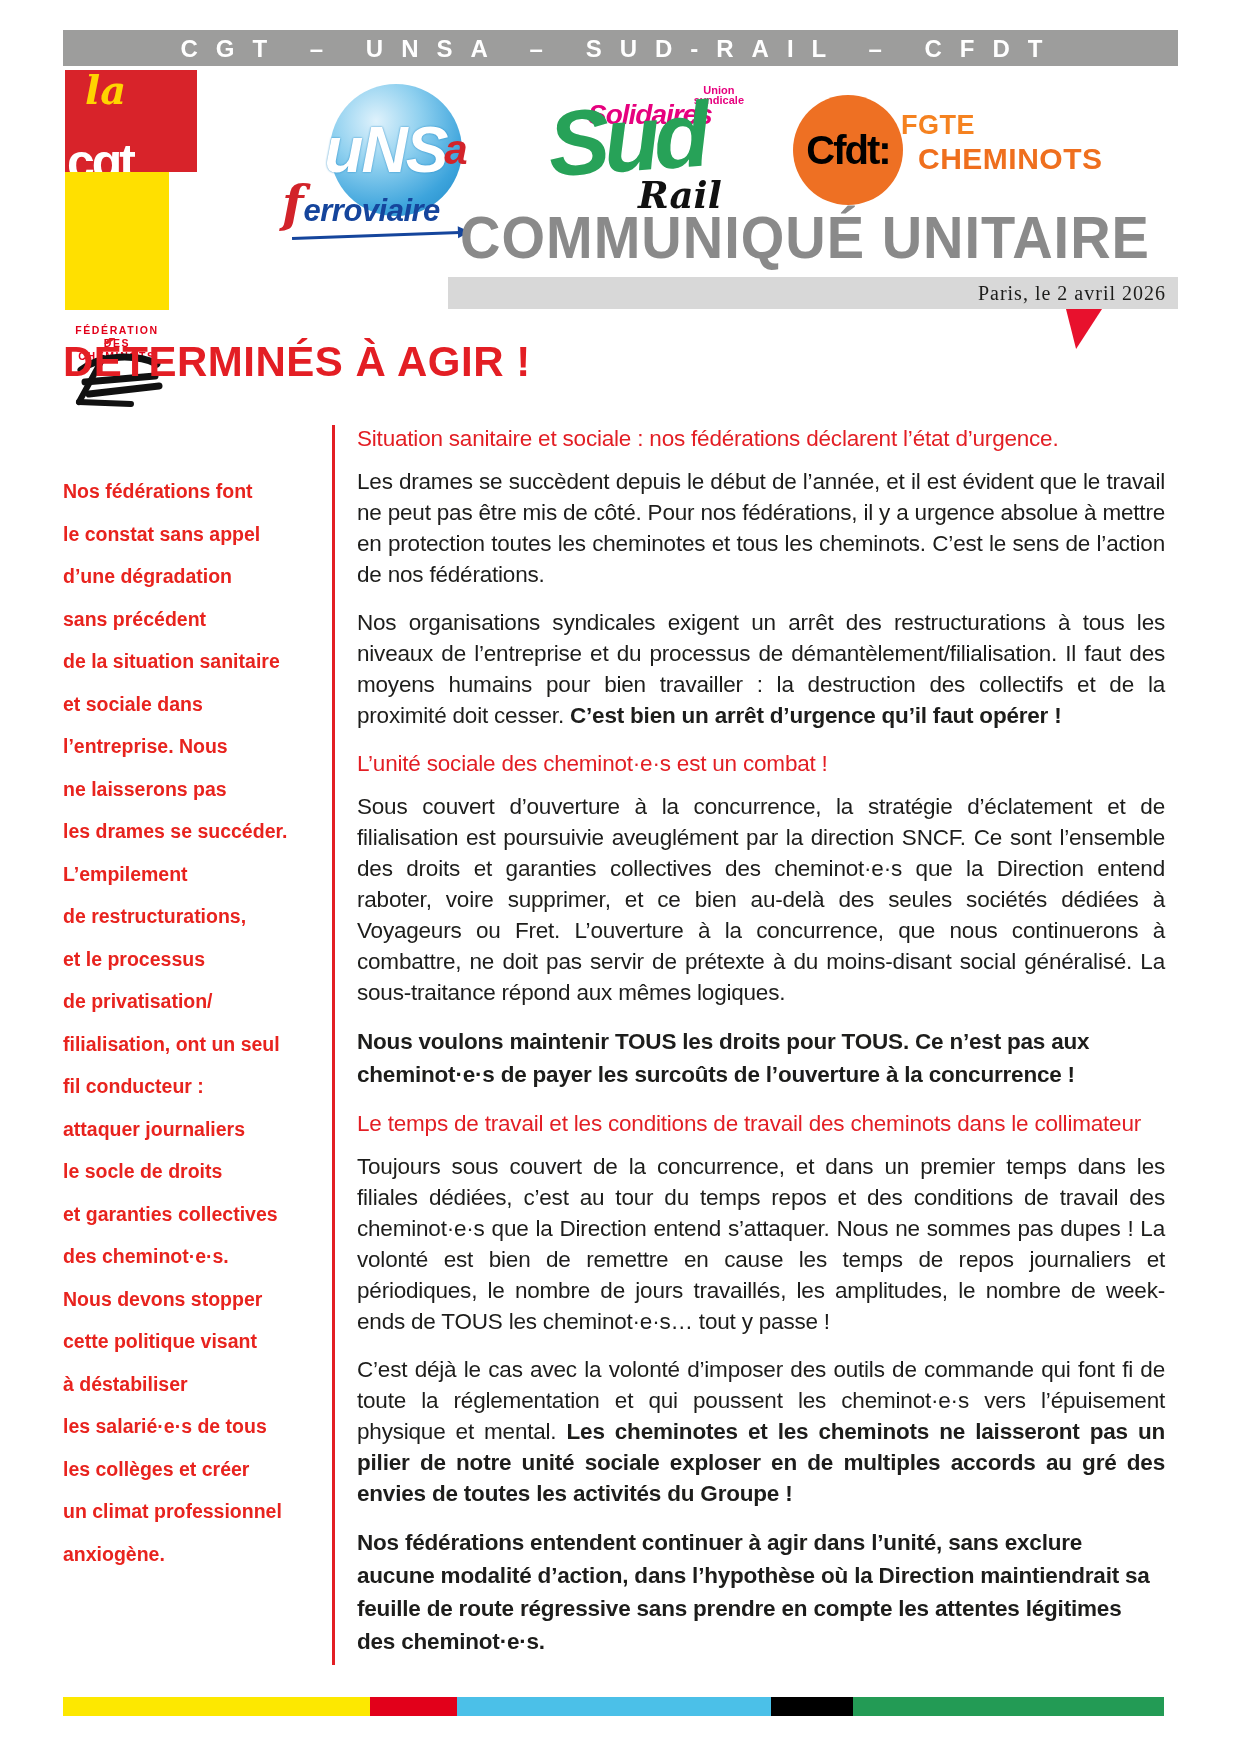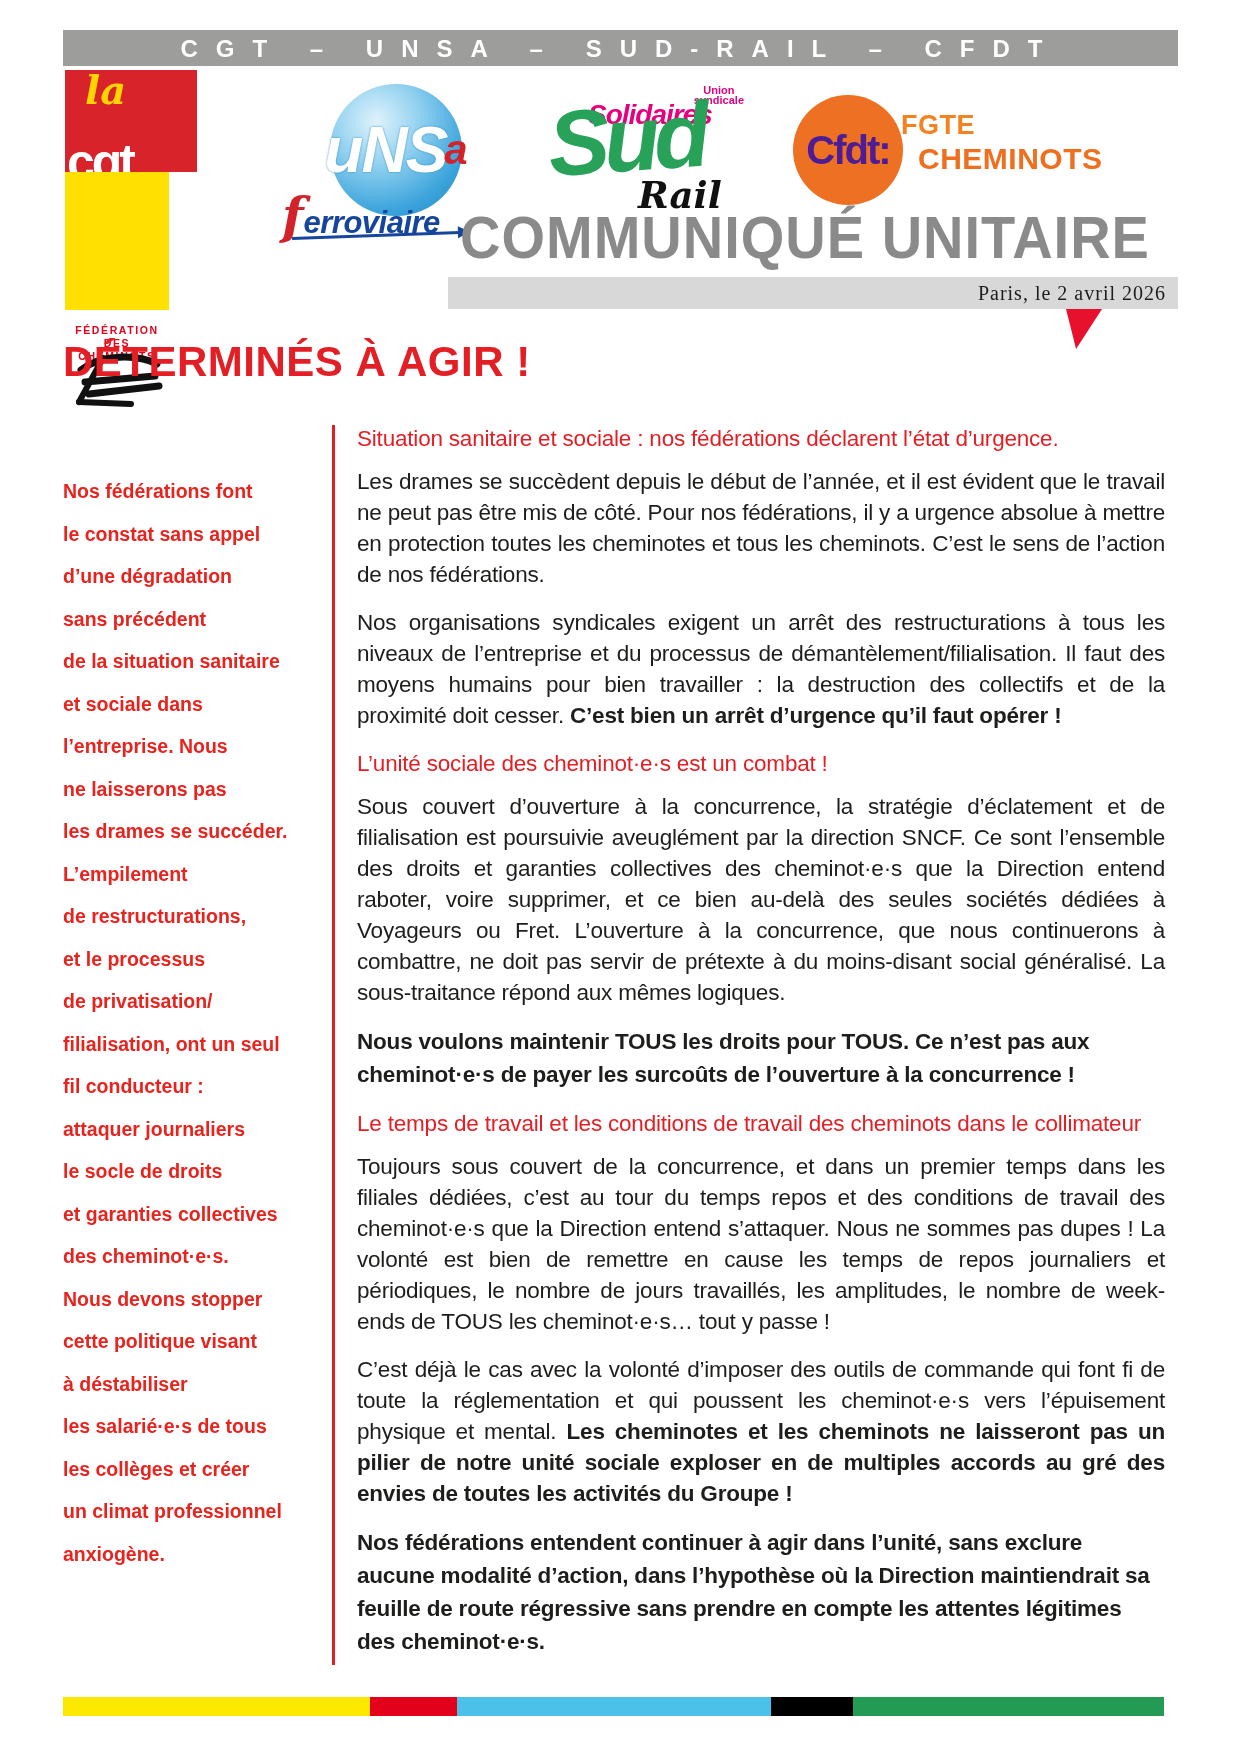--- a/index.html
+++ b/index.html
@@ -35,21 +35,21 @@
   
   .unsa-logo { position:absolute; left:282px; top:78px; width:210px; height:160px; }
   .unsa-circle {
     position:absolute; left:48px; top:6px; width:132px; height:132px; border-radius:50%;
     background:radial-gradient(circle at 35% 28%, #dff2fc 0%, #8fd0ef 35%, #3da4dc 70%, #1b85c4 100%);
     display:flex; align-items:center; justify-content:center;
   }
   .unsa-main { color:#fff; font-weight:bold; font-style:italic; font-size:64px; letter-spacing:-2px;
     text-shadow:0 0 2px #1b85c4; }
   .unsa-a { color:#d2232a; font-weight:bold; font-style:italic; font-size:42px; margin-left:-2px; }
-  .unsa-ferro { position:absolute; left:0px; top:108px; white-space:nowrap; }
+  .unsa-ferro { position:absolute; left:0px; top:96px; white-space:nowrap; }
   .unsa-f { color:#d2232a; font-style:italic; font-weight:bold; font-size:50px; font-family:"DejaVu Serif", serif; }
   .unsa-rest { color:var(--unsa-dark); font-style:italic; font-weight:bold; font-size:31px; letter-spacing:-0.5px; }
   .unsa-arrow { position:absolute; left:10px; top:156px; width:168px; height:3px; background:var(--unsa-dark); transform:rotate(-2deg); }
   .unsa-arrow::after {
     content:""; position:absolute; right:-10px; top:-5px;
     border-left:12px solid var(--unsa-dark); border-top:6px solid transparent; border-bottom:6px solid transparent;
   }
   
   .sud-logo { position:absolute; left:552px; top:85px; width:200px; height:135px; }
   .sud-union {
@@ -68,21 +68,21 @@
   .sud-rail-word {
     position:absolute; left:86px; top:88px; color:#111;
     font-family:"DejaVu Serif", serif; font-style:italic; font-weight:bold; font-size:37px;
   }
   
   .cfdt-logo { position:absolute; left:793px; top:92px; width:320px; height:115px; }
   .cfdt-circle {
     position:absolute; left:0; top:3px; width:110px; height:110px; border-radius:50%;
     background:var(--cfdt-orange); display:flex; align-items:center; justify-content:center;
   }
-  .cfdt-word { color:#4c1d95; font-weight:bold; font-size:40px; letter-spacing:-2px; }
+  .cfdt-word { color:#000000; font-weight:bold; font-size:40px; letter-spacing:-2px; }
   .cfdt-fgte { position:absolute; left:108px; top:18px; color:#f58220; font-weight:bold; font-size:27px; letter-spacing:0.5px; }
   .cfdt-cheminots { position:absolute; left:125px; top:50px; color:#ef6f1e; font-weight:bold; font-size:30px; letter-spacing:0.5px; }
   
   .communique-title {
     position:absolute; left:460px; top:203px; color:var(--title-gray);
     font-weight:bold; font-size:56px; letter-spacing:1px; white-space:nowrap;
     transform:scaleY(1.05); transform-origin:left top;
   }
   .date-bar {
     position:absolute; left:448px; top:277px; width:730px; height:32px;

